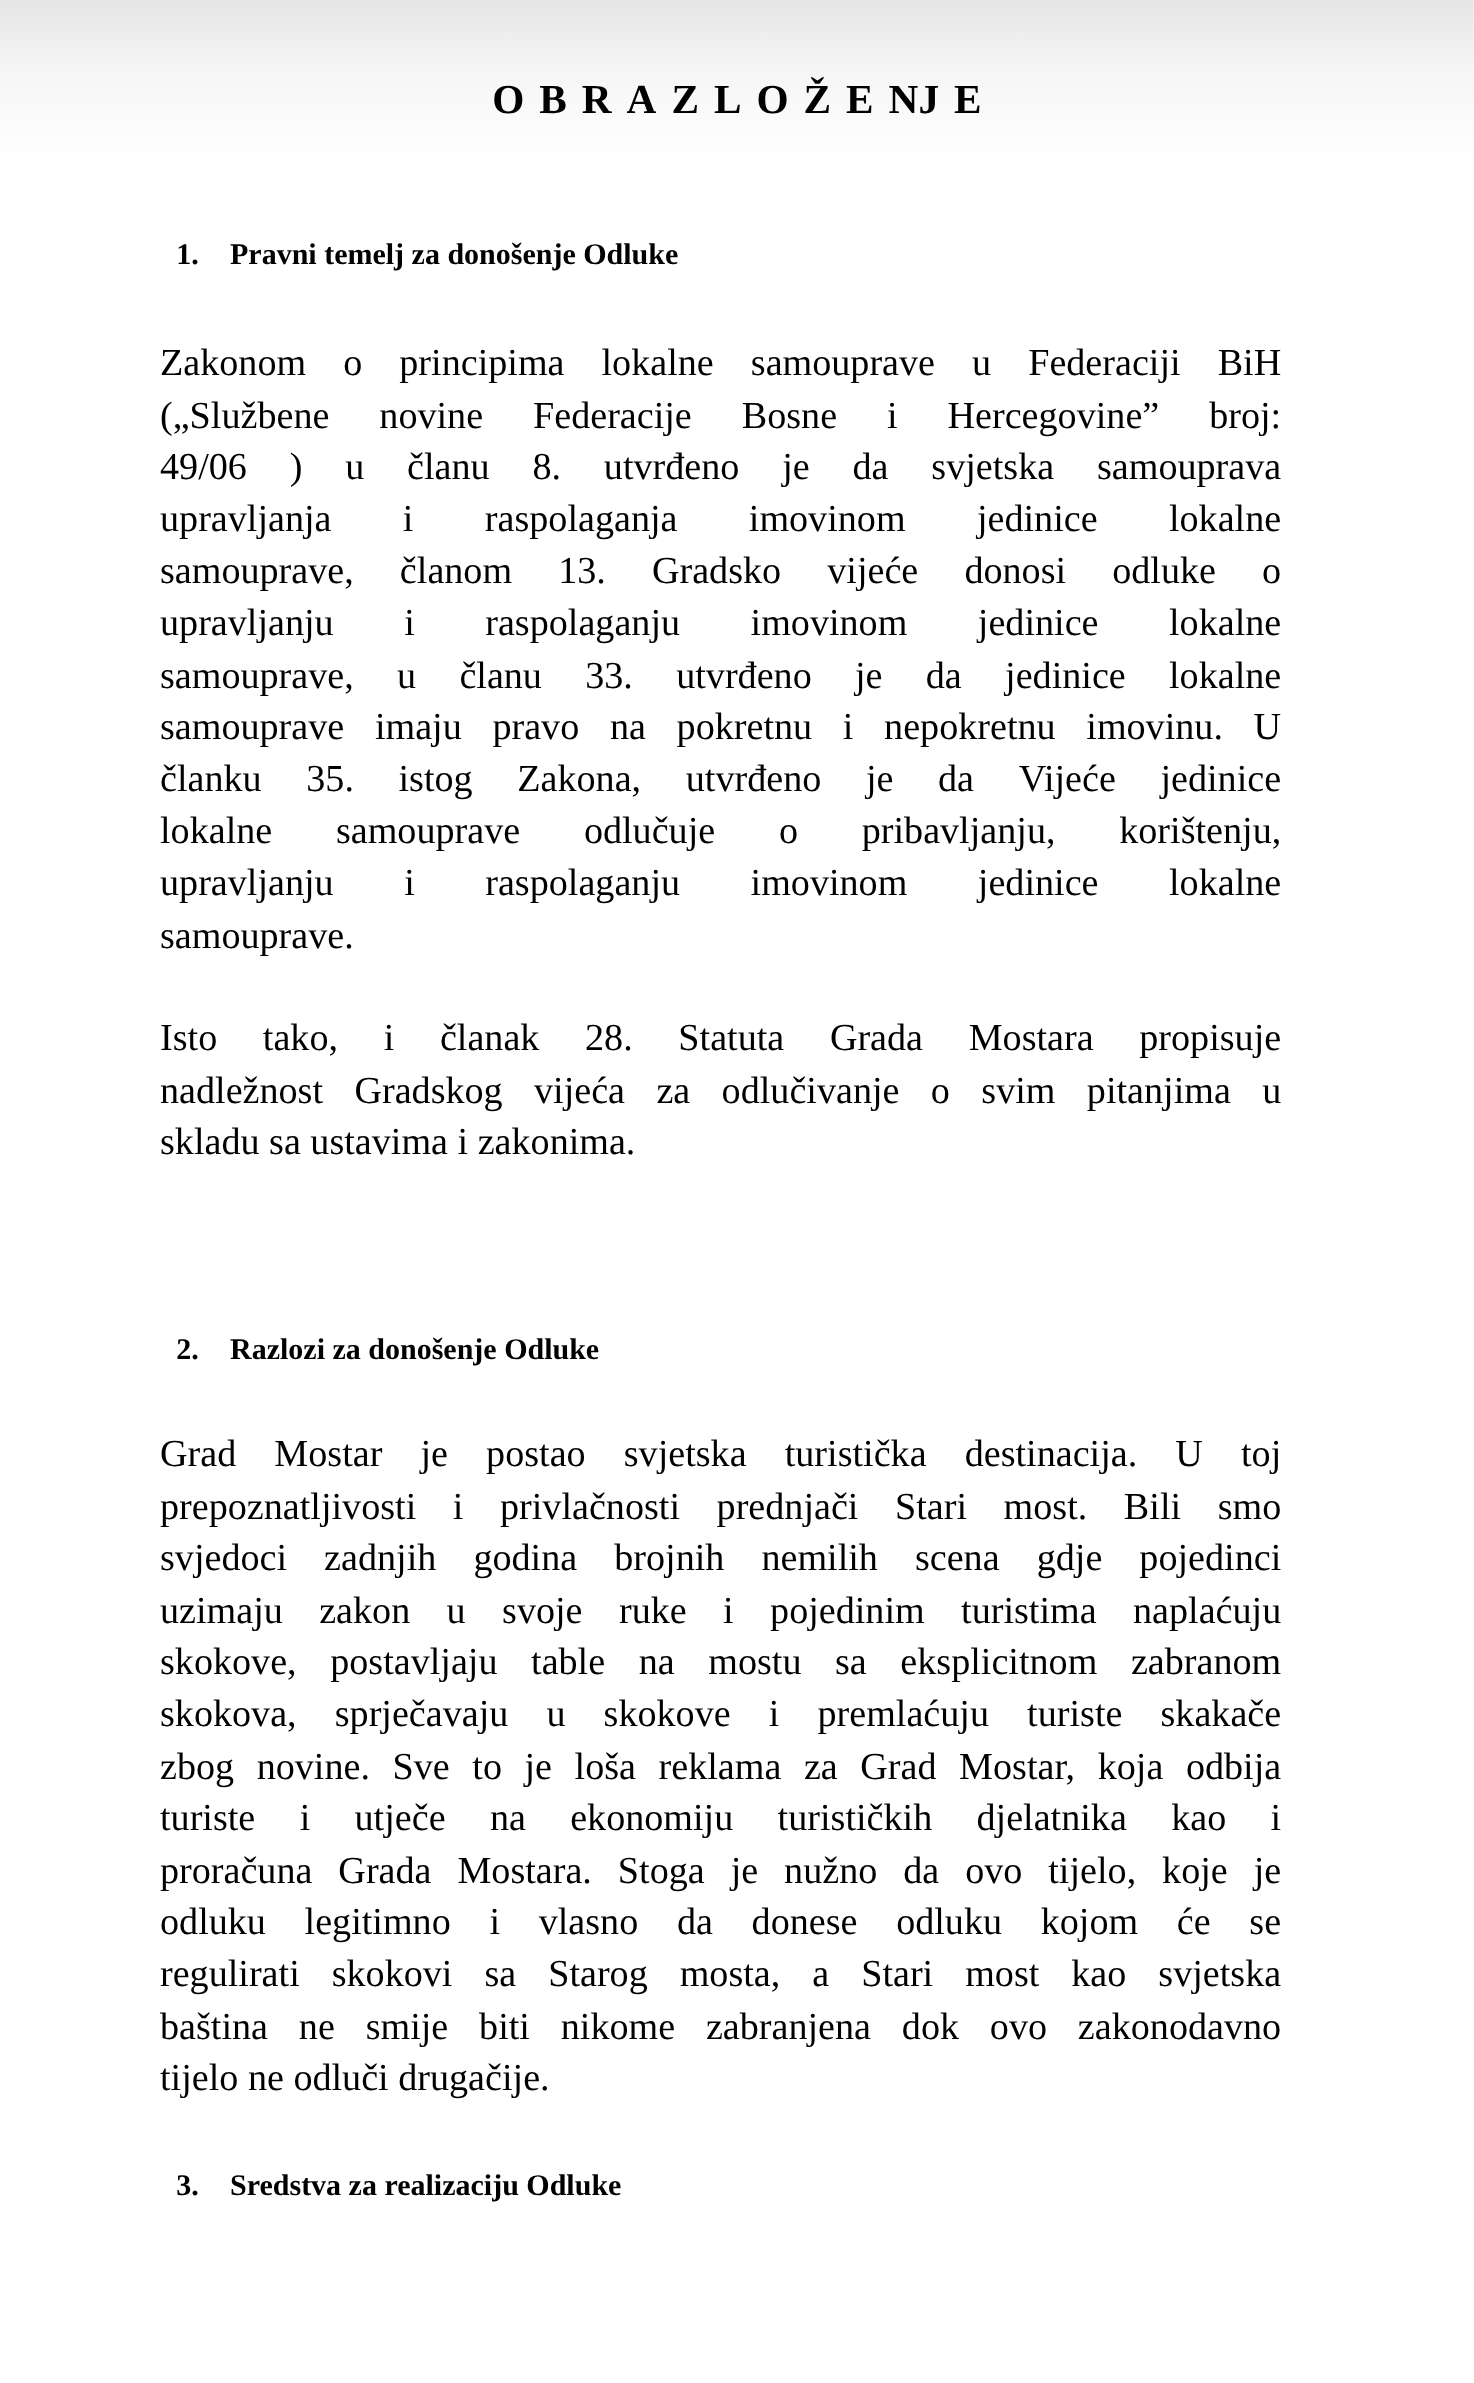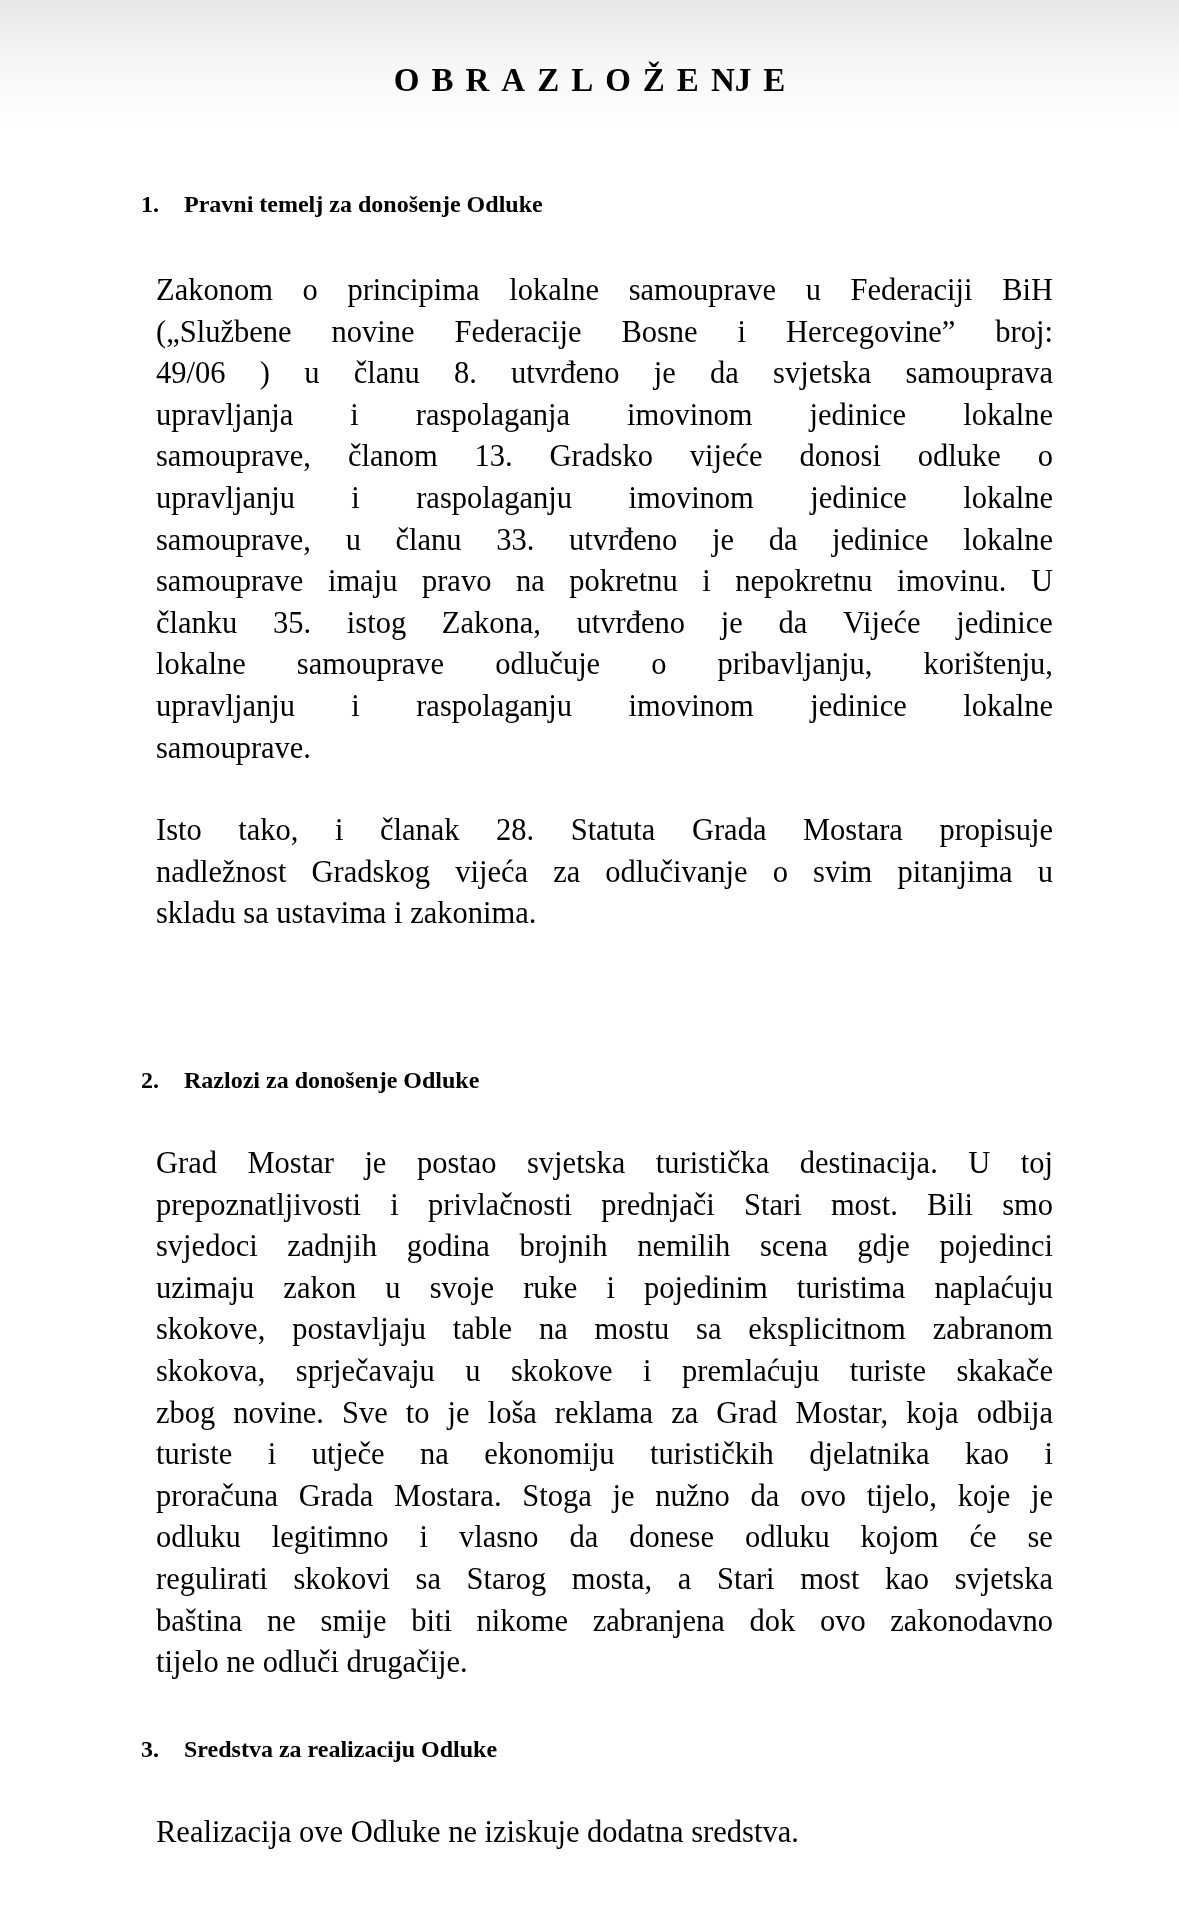--- a/index.html
+++ b/index.html
@@ -43,21 +43,21 @@
       font-size: 24px;
       line-height: 40px;
       white-space: nowrap;
     }
     .heading .num {
       display: inline-block;
       width: 43px;
     }
     .para {
       position: absolute;
-      left: 156px;
+      left: 128px;
       width: 897px;
       font-size: 30.5px;
     }
     .line {
       display: block;
       height: 41.6px;
       line-height: 41.6px;
       text-align: justify;
       text-align-last: justify;
       white-space: nowrap;
@@ -362,17 +362,14 @@
         <span class="w">ovo</span>
         <span class="w">zakonodavno</span>
       </div>
       <div class="line last">tijelo ne odluči drugačije.</div>
     </div>
 
   <div class="heading" style="top:1729px;">
     <span class="num">3.</span><span>Sredstva za realizaciju Odluke</span>
   </div>
 
-  <div class="para" style="top:1812px;">
-      <div class="line last">Realizacija ove Odluke ne iziskuje dodatna sredstva.</div>
-    </div>
 
 </div>
 
 </body></html>

